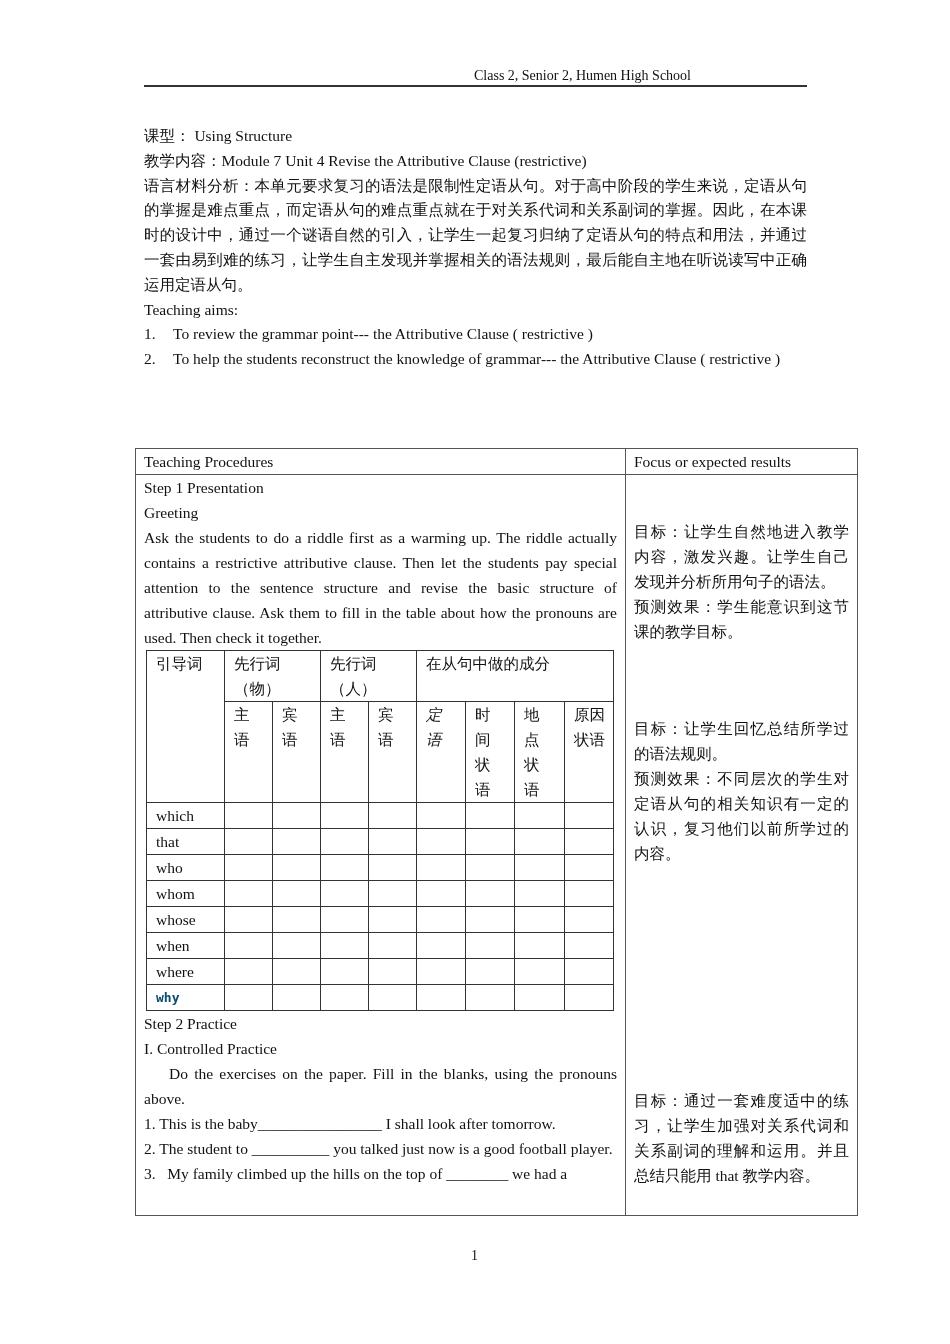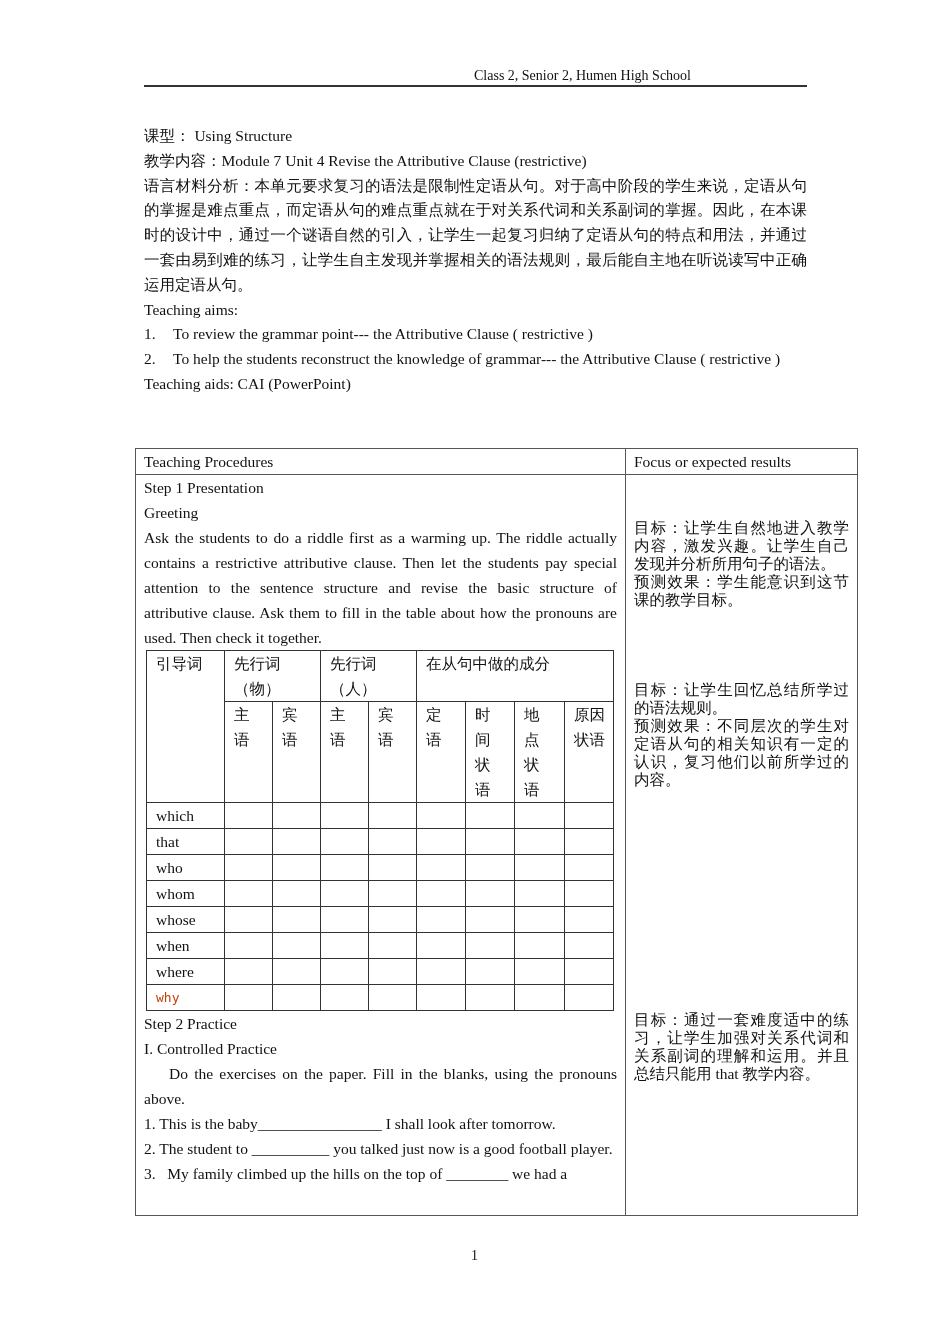--- a/index.html
+++ b/index.html
@@ -33,32 +33,32 @@
     }
     .main-table td {
       border: 1px solid #555555; vertical-align: top; padding: 0 8px;
       line-height: 25px;
     }
     .main-table .hdr td { height: 25px; }
     .col-left { width: 490px; }
     .col-right { width: 232px; }
     .left-cell p { margin: 0; }
     .left-cell .just { text-align: justify; }
-    .right-cell .block { line-height: 18px; text-align: justify; }
+    .right-cell .block { line-height: 25px; text-align: justify; }
 
     .inner-table {
       border-collapse: collapse; table-layout: fixed; width: 467px;
       margin: 0 0 0 2px;
       border-radius: 17px;
     }
     .inner-table td {
       border: 1px solid #333333; padding: 0 0 0 9px; line-height: 25px;
       vertical-align: top; height: 24px;
     }
-    .inner-table .why { font-family: "DejaVu Sans Mono", monospace; font-size: 13px; color: #c2410c; }
+    .inner-table .why { font-family: "DejaVu Sans Mono", monospace; font-size: 13px; color: #0c4a6e; font-weight: bold; }
     .indent { text-indent: 25px; }
     .page-num {
       position: absolute; left: 471px; top: 1248px; font-size: 14px;
     }
   </style>
 </head>
 <body>
 
 <div class="header-text">Class 2, Senior 2, Humen High School</div>
 <div class="header-rule"></div>
@@ -69,21 +69,20 @@
   <p class="justify">语言材料分析：本单元要求复习的语法是限制性定语从句。对于高中阶段的学生来说，定语从句的掌握是难点重点，而定语从句的难点重点就在于对关系代词和关系副词的掌握。因此，在本课时的设计中，通过一个谜语自然的引入，让学生一起复习归纳了定语从句的特点和用法，并通过一套由易到难的练习，让学生自主发现并掌握相关的语法规则，最后能自主地在听说读写中正确运用定语从句。</p>
   <p>Teaching aims:</p>
   <div class="aim">
     <span class="num">1.</span>
     <span class="txt">To review the grammar point--- the Attributive Clause ( restrictive )</span>
   </div>
   <div class="aim">
     <span class="num">2.</span>
     <span class="txt spread">To help the students reconstruct the knowledge of grammar--- the Attributive Clause ( restrictive )</span>
   </div>
-  <p>Teaching aids: CAI (PowerPoint)</p>
 </div>
 
 <table class="main-table">
   <colgroup>
     <col class="col-left">
     <col class="col-right">
   </colgroup>
   <tbody>
       <tr class="hdr">
     <td>Teaching Procedures</td>
@@ -112,21 +111,21 @@
           <td rowspan="2">引导词</td>
           <td colspan="2" style="height:48px;">先行词（物）</td>
           <td colspan="2">先行词（人）</td>
           <td colspan="4">在从句中做的成分</td>
         </tr>
         <tr>
           <td style="height:98px; padding-right:14px;">主语</td>
           <td style="padding-right:14px;">宾语</td>
           <td style="padding-right:14px;">主语</td>
           <td style="padding-right:14px;">宾语</td>
-          <td style="padding-right:30px;">定语</td>
+          <td style="padding-right:30px;font-style:italic;">定语</td>
           <td style="padding-right:14px;">时间状语</td>
           <td style="padding-right:14px;">地点状语</td>
           <td style="">原因状语</td>
         </tr>
         <tr>
           <td>which</td>
           <td></td>
                 <td></td>
                 <td></td>
                 <td></td>

